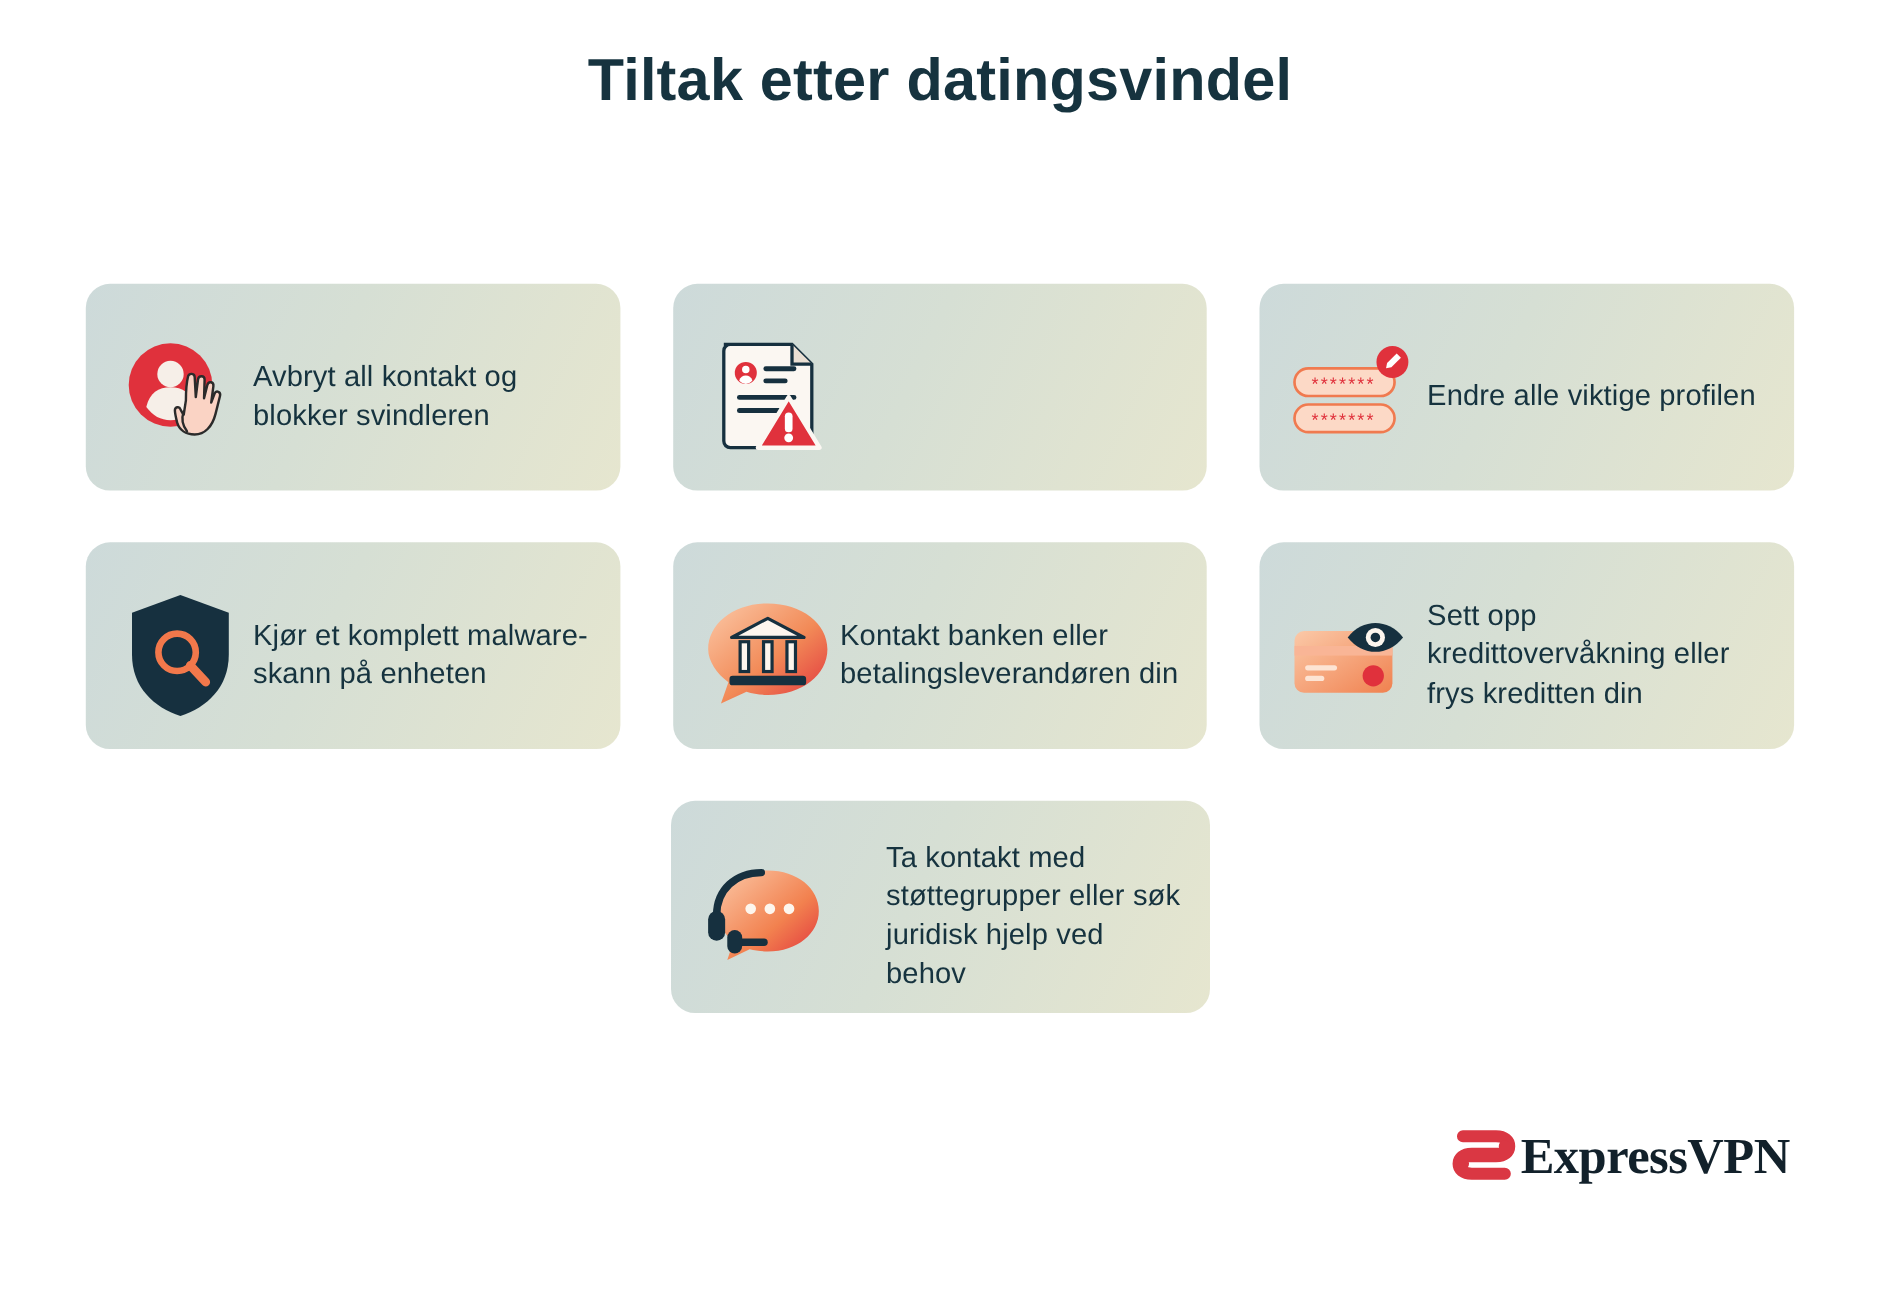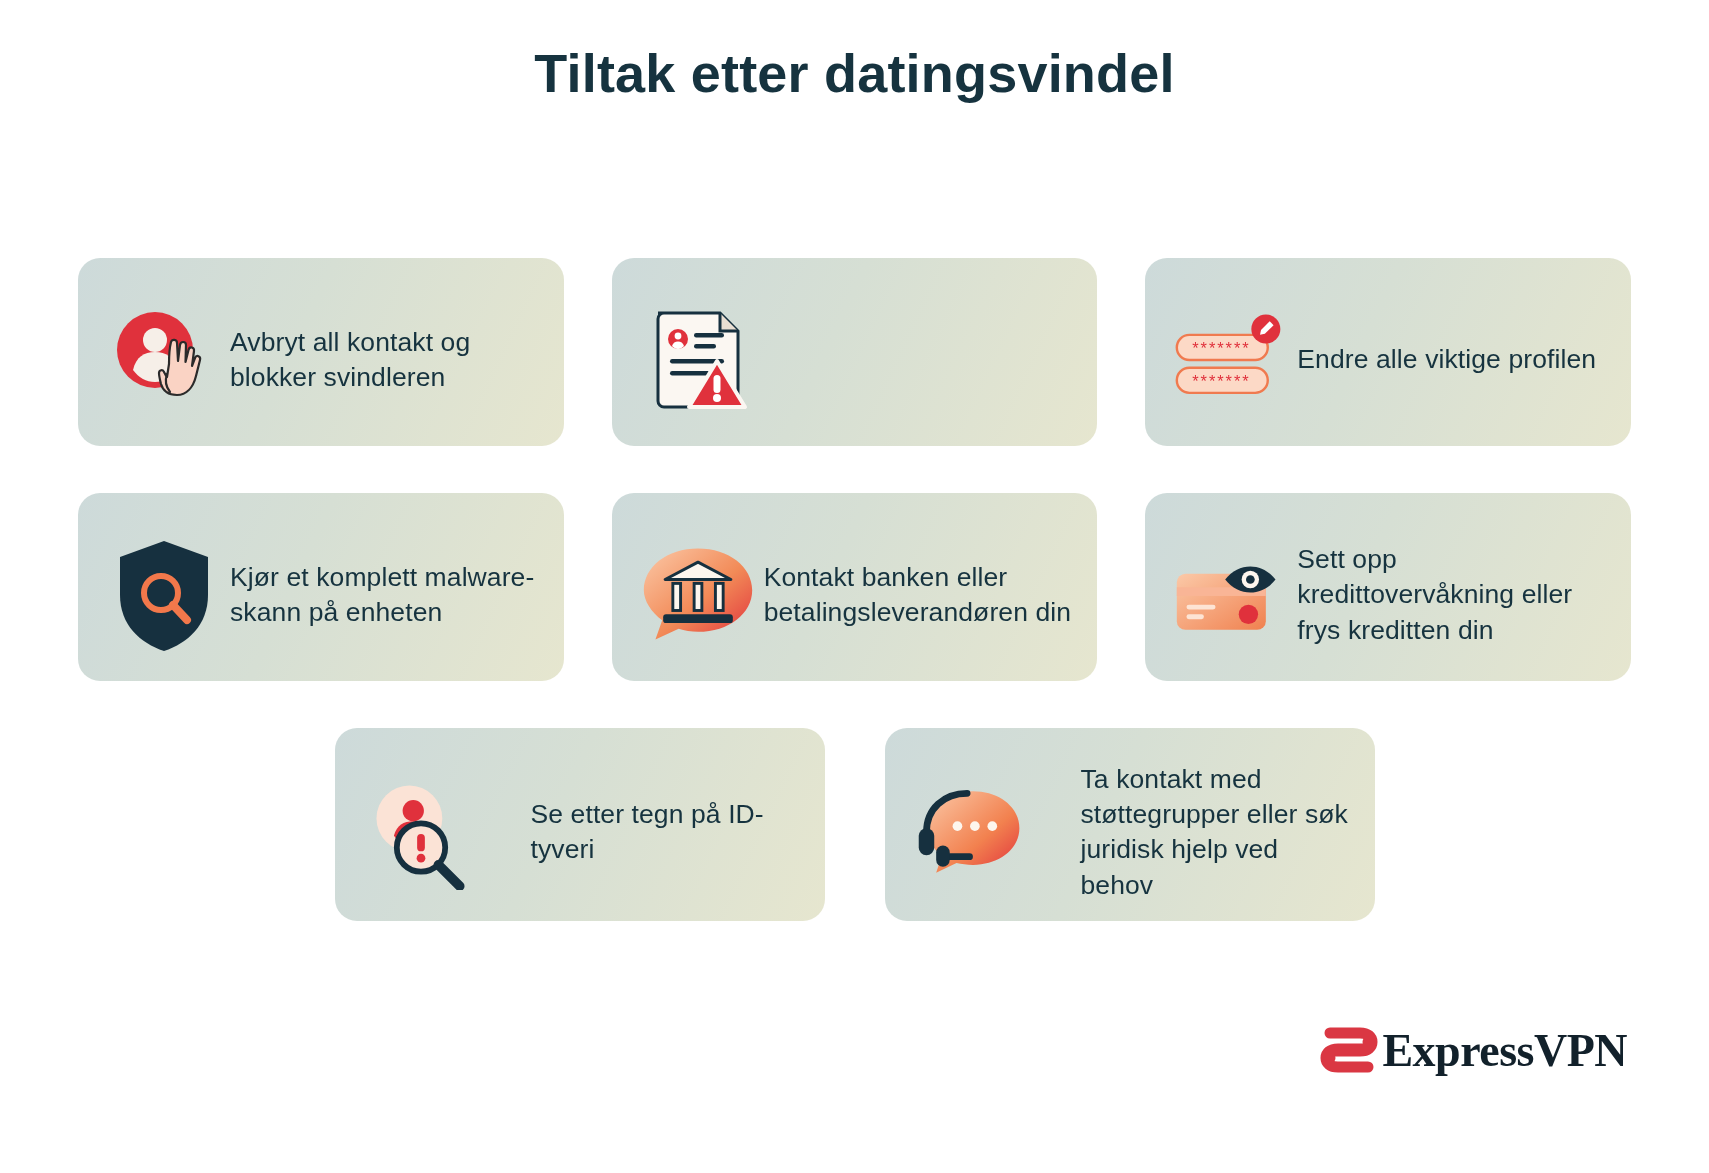--- a/index.html
+++ b/index.html
@@ -198,34 +198,20 @@
           <circle cx="82" cy="36" r="4.5" fill="#16303f"></circle>
         </svg>
       </div>
       <div class="card-text">Sett opp kredittovervåkning eller frys kreditten din</div>
     </div>
 
   </div>
 
   <div class="row centered">
 
-    <div class="card">
-      <div class="card-icon">
-        <svg width="124" height="116" viewBox="0 0 124 116">
-          <circle cx="50" cy="44" r="34" fill="#fbe3d6"></circle>
-          <circle cx="54" cy="36" r="11" fill="#e0313c"></circle>
-          <path d="M34 62c3-11 10-15 20-15s17 4 20 15c-6 7-12 10-20 10s-15-3-20-10z" fill="#e0313c"></path>
-          <circle cx="62" cy="74" r="25" fill="#fbe3d6" stroke="#16303f" stroke-width="6"></circle>
-          <path d="M80 92l22 22" stroke="#16303f" stroke-width="10" stroke-linecap="round"></path>
-          <rect x="58" y="60" width="8" height="18" rx="4" fill="#e0313c"></rect>
-          <circle cx="62" cy="85" r="4.5" fill="#e0313c"></circle>
-        </svg>
-      </div>
-      <div class="card-text">Se etter tegn på ID-tyveri</div>
-    </div>
 
     <div class="card">
       <div class="card-icon">
         <svg width="124" height="112" viewBox="0 0 124 112">
           <path d="M64 14c28 0 48 17 48 38 0 21-20 38-48 38-6 0-12-1-17-2l-21 10 6-18c-10-7-16-17-16-28 0-21 20-38 48-38z" fill="url(#suppgrad)"></path>
           <defs>
             <linearGradient id="suppgrad" x1="0" y1="0" x2="1" y2="1">
               <stop offset="0%" stop-color="#fbc9a8"></stop>
               <stop offset="60%" stop-color="#f2814f"></stop>
               <stop offset="100%" stop-color="#e0313c"></stop>

